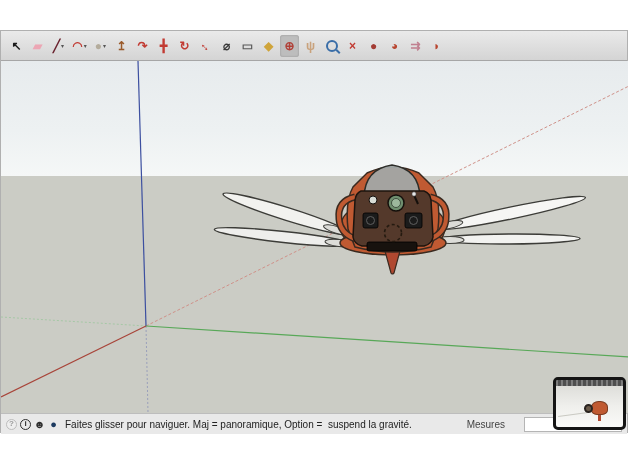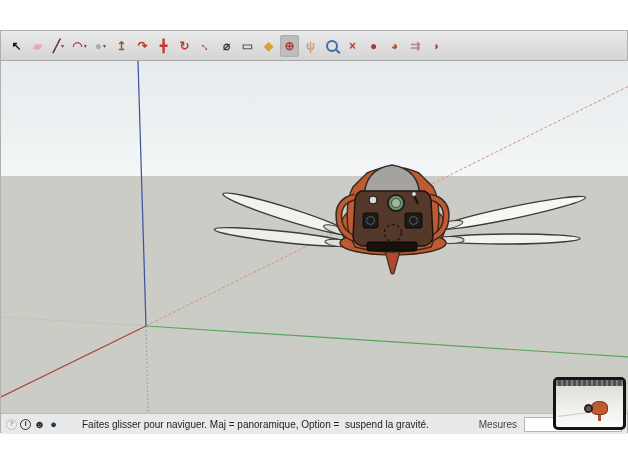--- a/index.html
+++ b/index.html
@@ -36,23 +36,23 @@
   svg.scene{position:absolute;left:0;top:0;}
   
   .statusbar{
     position:absolute;left:0;top:382px;width:100%;height:21px;box-sizing:border-box;
     background:#e9e9e9;border-top:1px solid #bdbdbd;
     display:flex;align-items:center;gap:3px;padding:0 5px;
     font-size:10px;color:#222;
   }
   .sicon{width:11px;height:11px;border-radius:50%;display:flex;align-items:center;
     justify-content:center;font-size:8px;font-weight:bold;box-sizing:border-box;line-height:1;}
-  .status-msg{margin-left:20px;white-space:pre;}
+  .status-msg{margin-left:3px;white-space:pre;}
   .spacer{flex:1;}
-  .measures-label{color:#444;margin-right:4px;padding-left:17px;}
+  .measures-label{color:#444;margin-right:16px;padding-left:17px;}
   .measures-input{width:92px;height:13px;border:1px solid #b5b5b5;background:#fff;
     font-size:9px;padding:0 2px;font-family:"Liberation Sans",sans-serif;}
   
   .inset{
     position:absolute;left:553px;top:377px;width:73px;height:53px;box-sizing:border-box;
     border:3px solid #141414;border-radius:5px;z-index:5;overflow:hidden;
     background:linear-gradient(180deg,#d9d9d5 0%,#efefec 55%,#fafaf8 100%);
   }
   .inset-titlebar{height:6px;background:#4f4f4f;
     background-image:repeating-linear-gradient(90deg,#7d7d7d 0 2px,transparent 2px 5px);}

